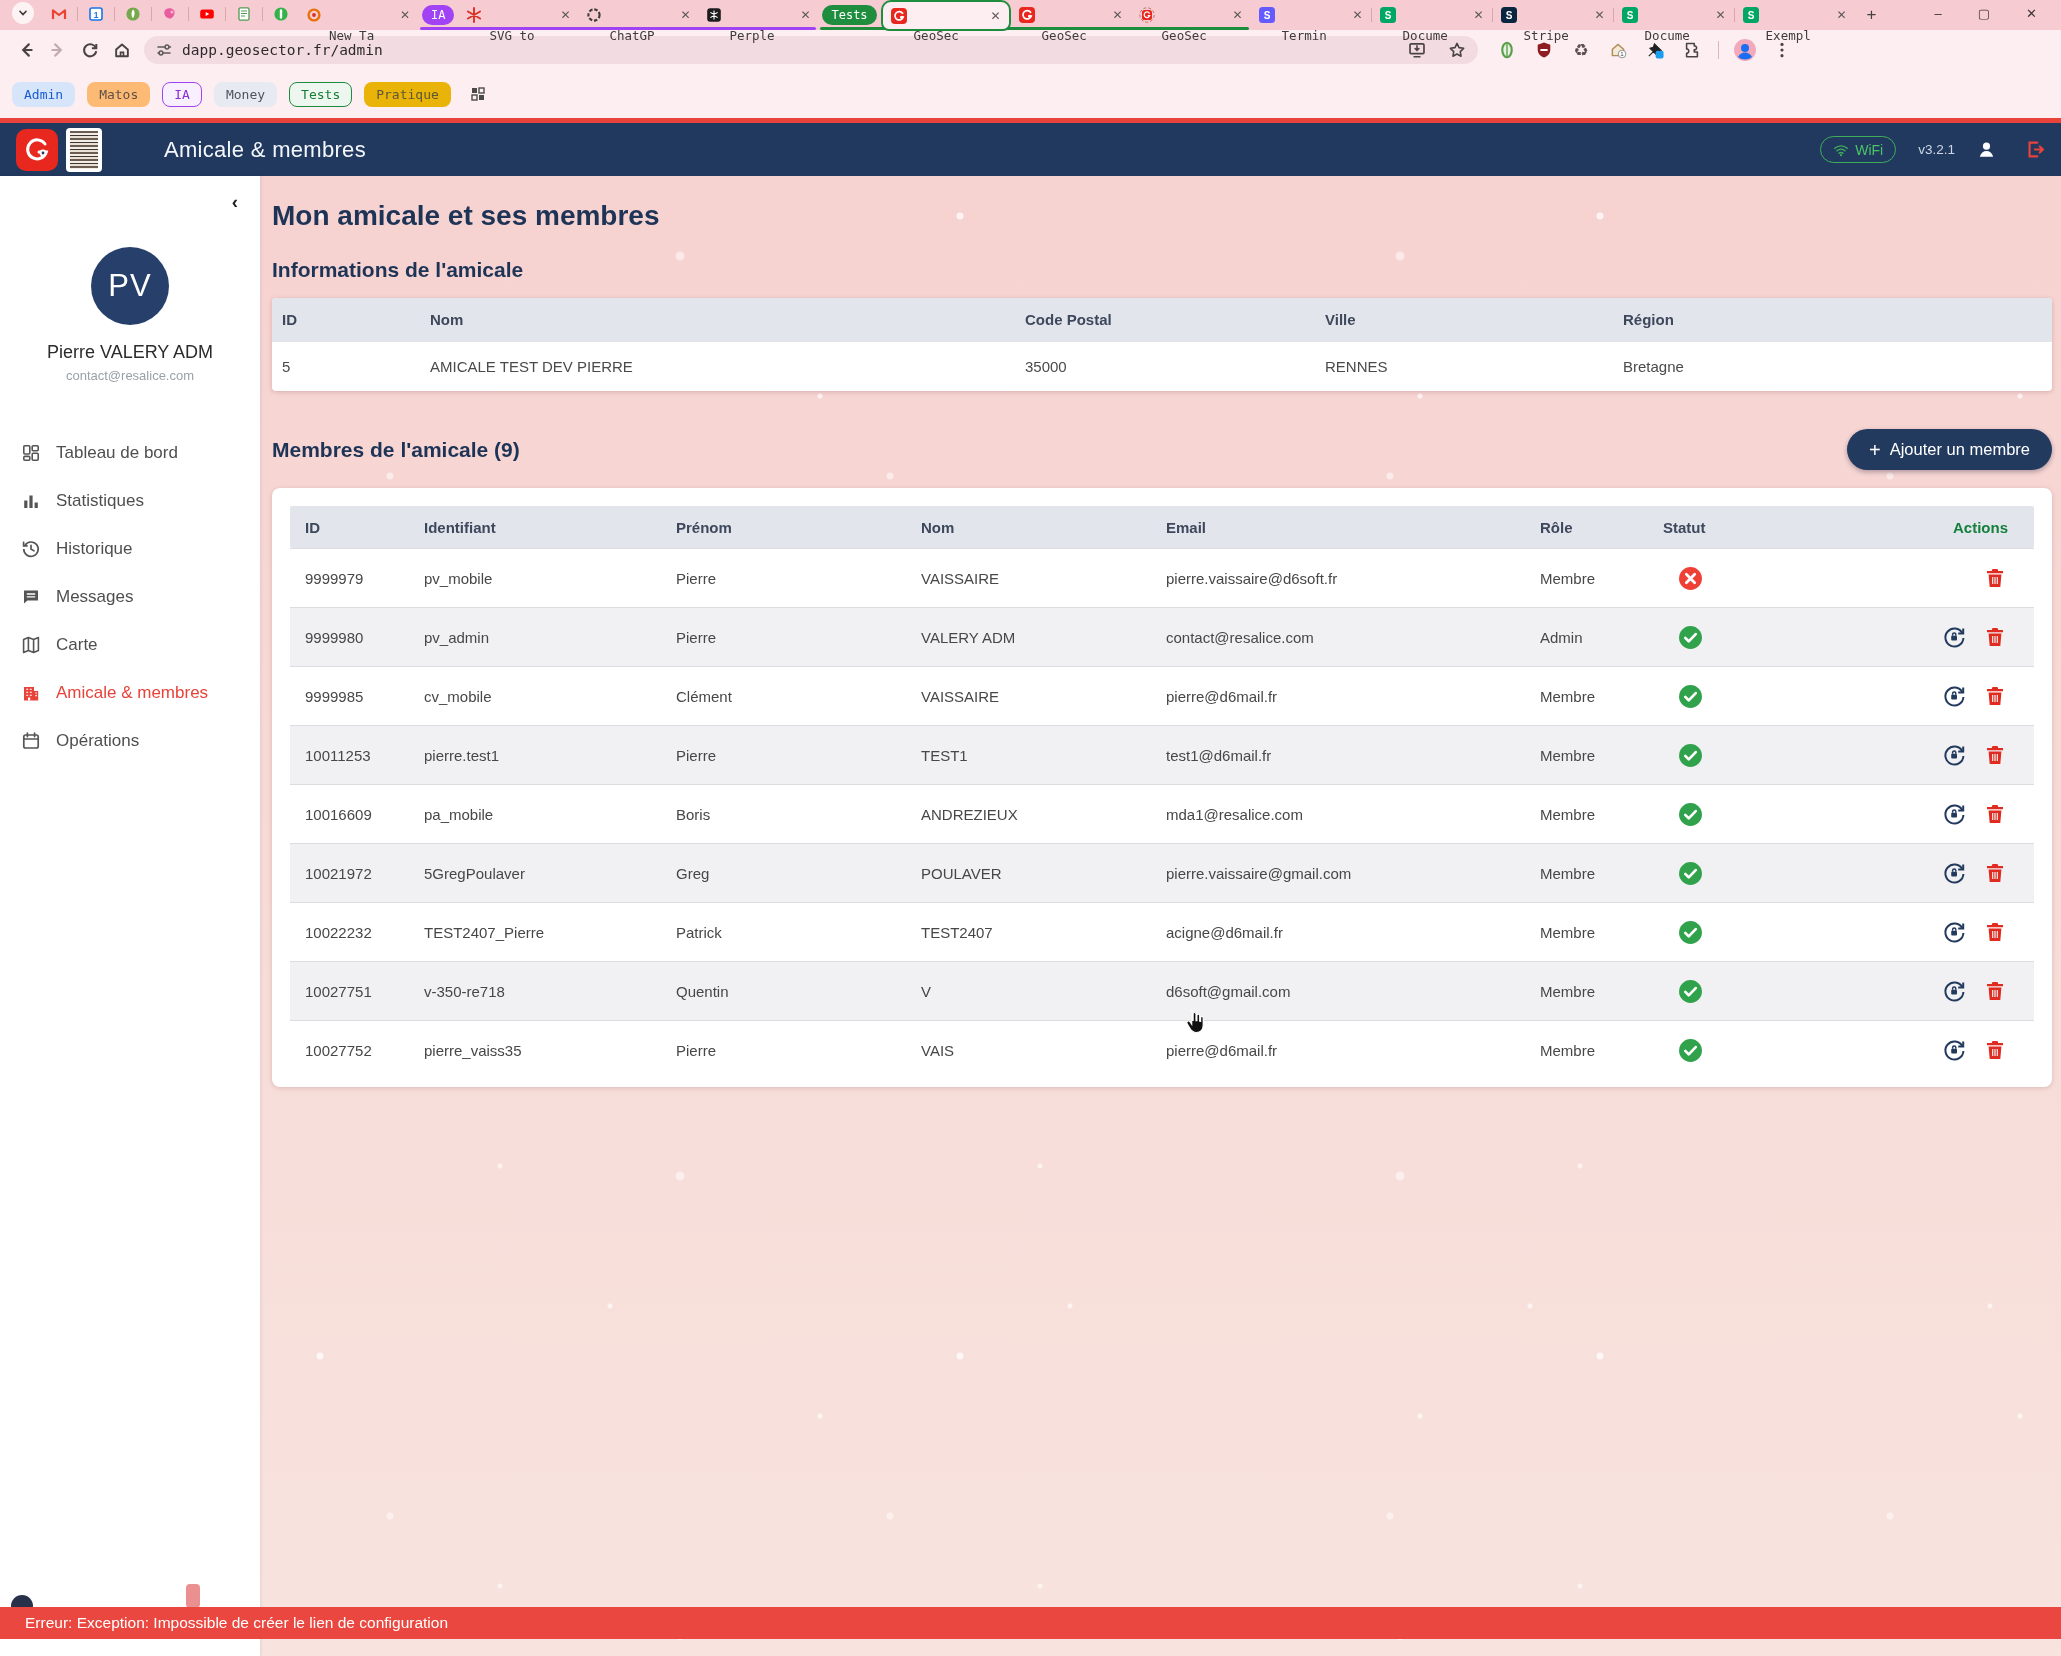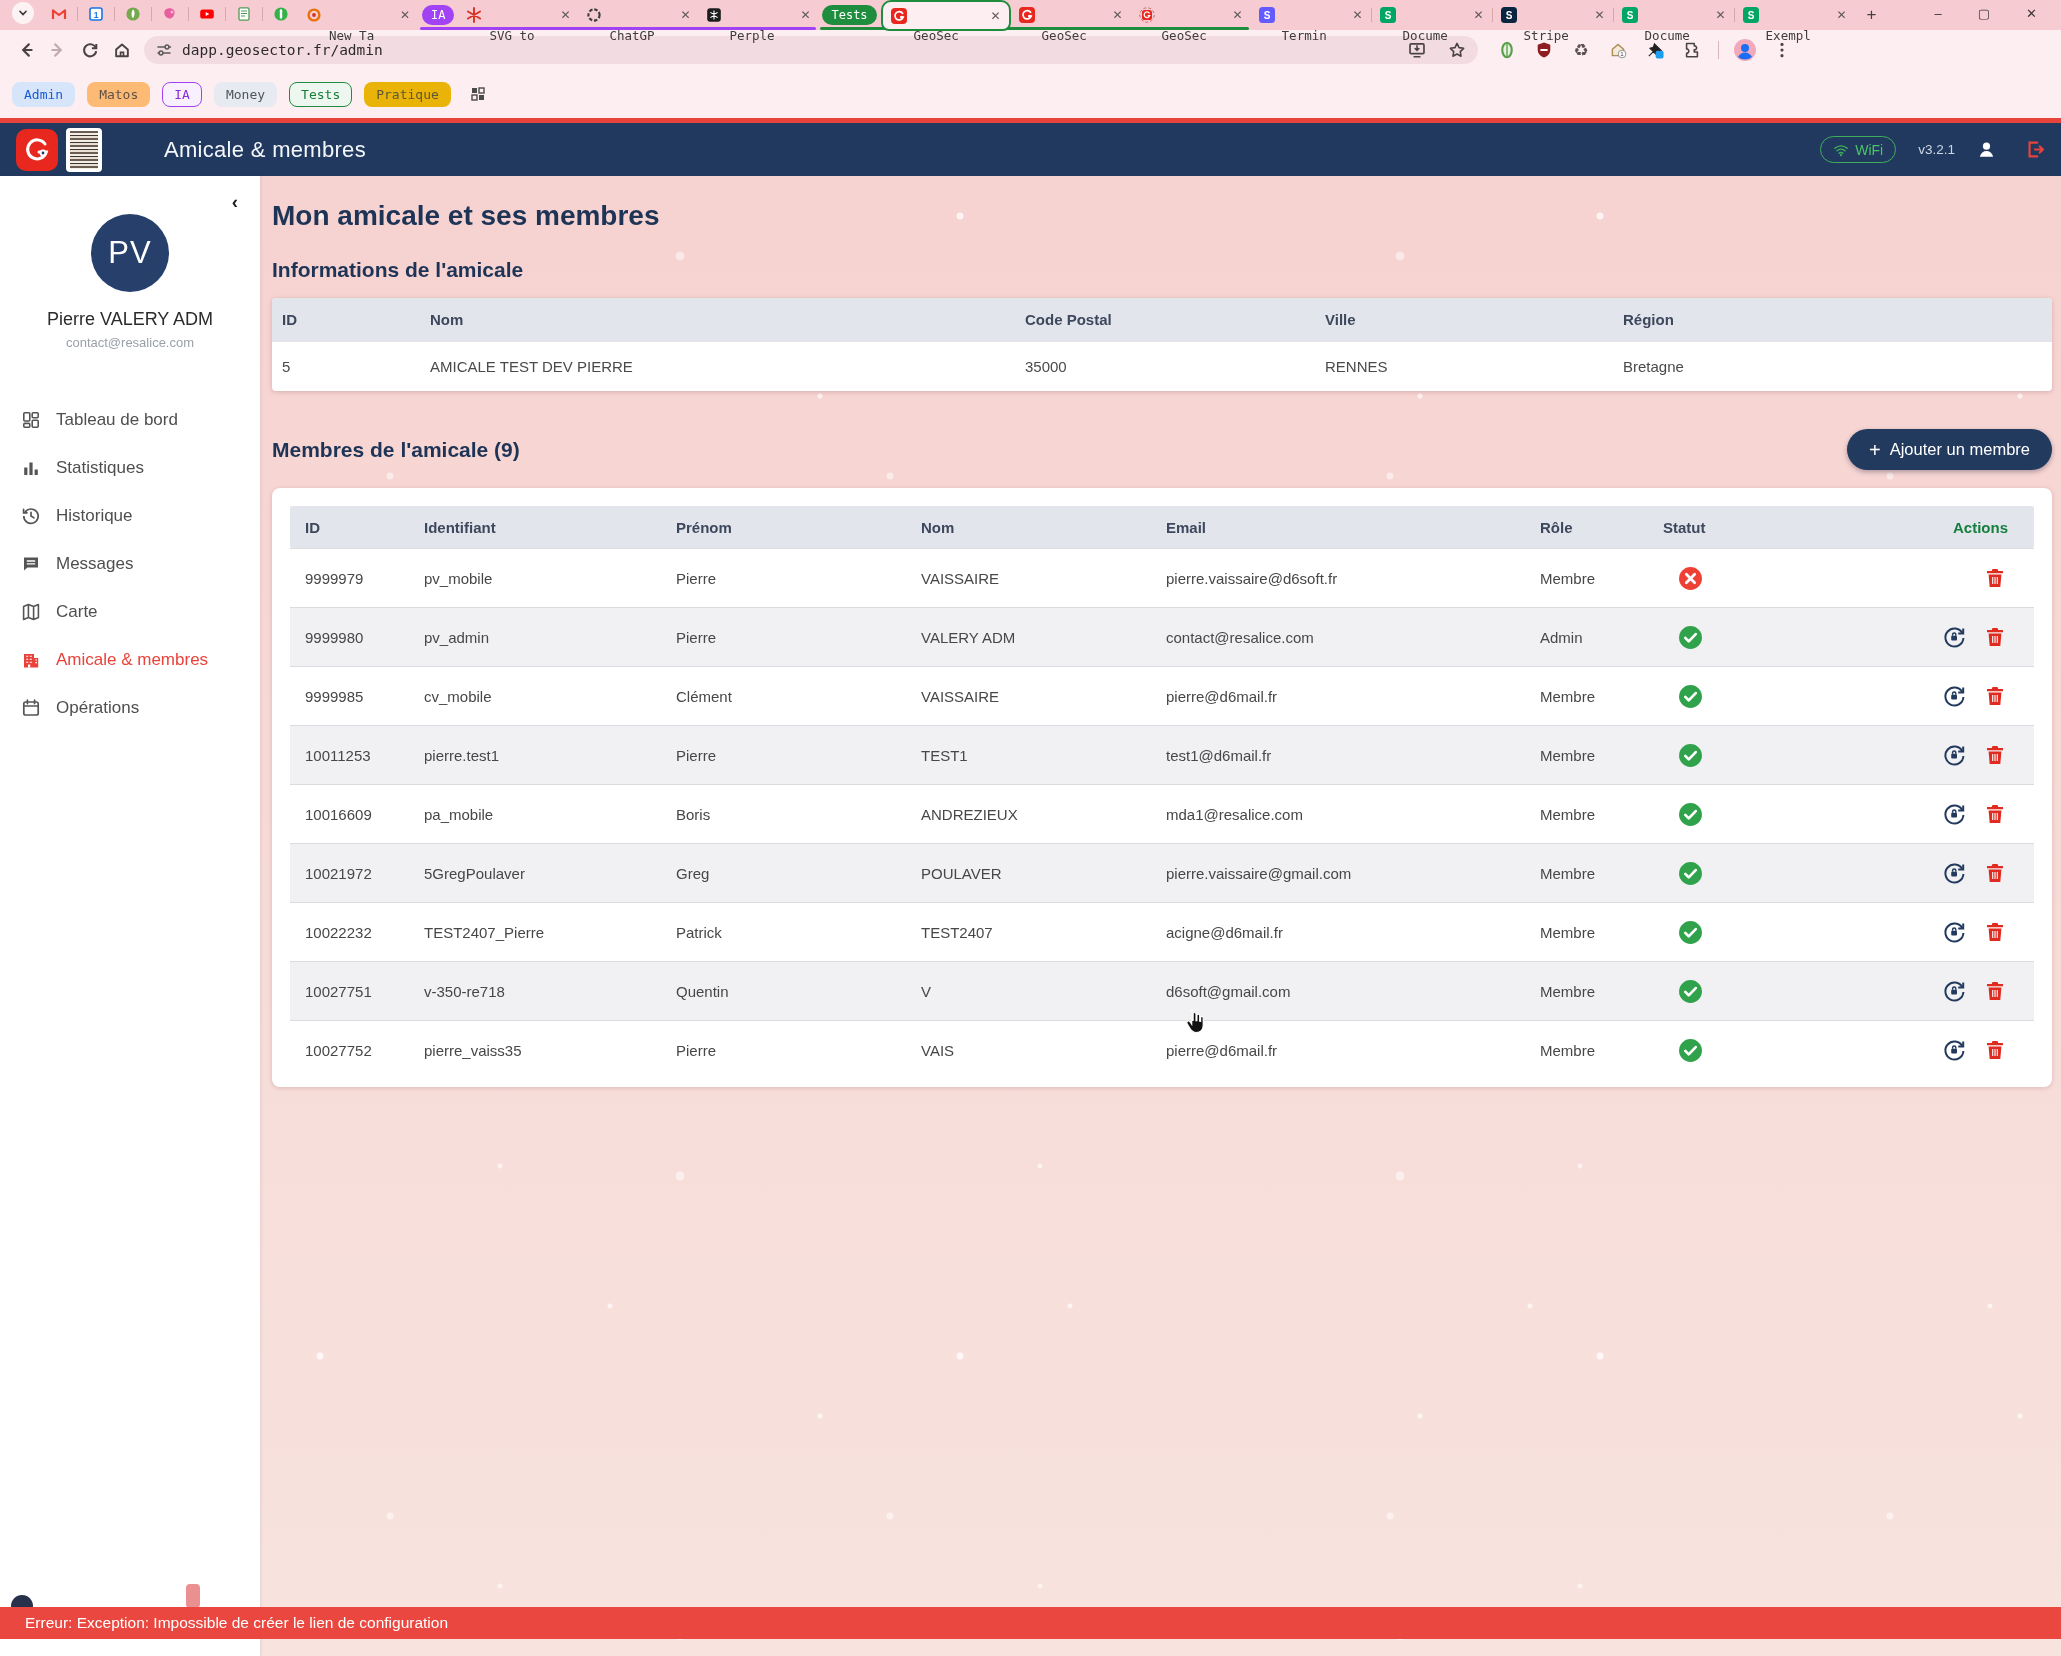--- a/index.html
+++ b/index.html
@@ -67,21 +67,21 @@
      repeating-linear-gradient(180deg,#6b5d52 0 2px,#f2ede7 2px 4px,#3e362f 4px 5px,#e8e0d4 5px 7px);}
   .apptitle{color:#f3f6fa;font-size:22px;letter-spacing:.3px;margin-left:62px;font-weight:400;}
   .hright{margin-left:auto;display:flex;align-items:center;gap:22px;}
   .wifipill{height:25px;border:1.5px solid #3fae5a;border-radius:14px;display:flex;align-items:center;gap:6px;padding:0 12px;color:#4cc368;font-size:14px;}
   .version{color:#cdd6e2;font-size:13.5px;}
 
   
   .bodyarea{display:flex;height:1480px;}
   .sidebar{width:260px;background:#fff;position:relative;flex:0 0 auto;box-shadow:1px 0 3px rgba(0,0,0,.08);z-index:2;}
   .collapse{position:absolute;top:16px;right:22px;font-size:19px;color:#222;font-weight:bold;line-height:1;}
-  .profile{display:flex;flex-direction:column;align-items:center;padding-top:38px;}
+  .profile{display:flex;flex-direction:column;align-items:center;padding-top:71px;}
   .avatar{width:78px;height:78px;border-radius:50%;background:#27406b;color:#fff;display:flex;align-items:center;justify-content:center;font-size:31px;letter-spacing:1px;}
   .pname{margin-top:17px;font-size:18px;color:#2b2b2b;}
   .pemail{margin-top:5px;font-size:13px;color:#9aa0a8;}
   .nav{margin-top:46px;}
   .navitem{height:48px;display:flex;align-items:center;gap:15px;padding-left:21px;color:#4f4f4f;font-size:17px;}
   .navitem .nicon{width:20px;height:20px;}
   .navitem .nicon svg{width:20px;height:20px;}
   .navitem.active{color:#e8433b;}
 
   .content{flex:1;position:relative;padding:0 9px 0 12px;

